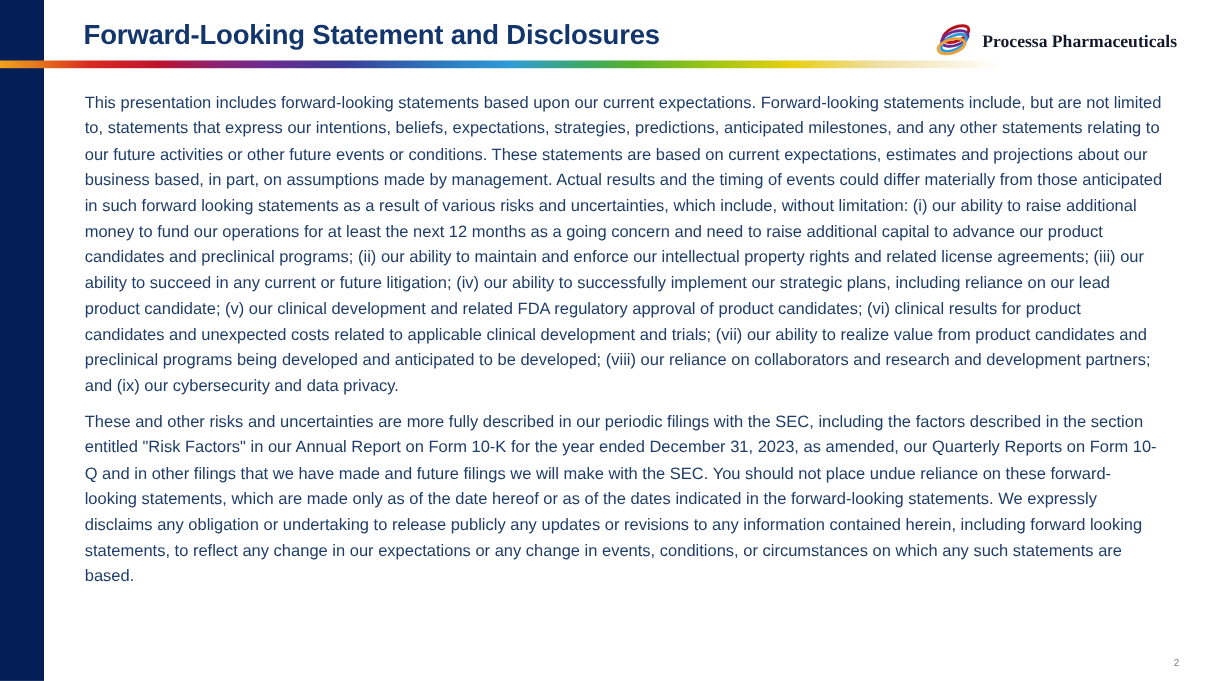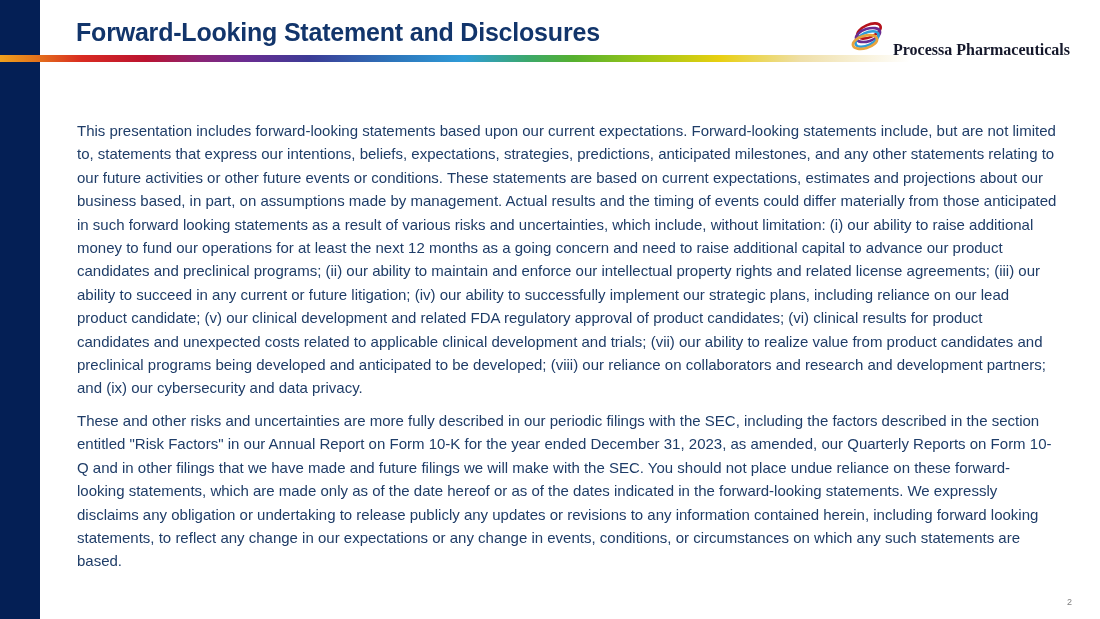--- a/index.html
+++ b/index.html
@@ -60,21 +60,21 @@
     color: #12356b;
     letter-spacing: -0.2px;
     white-space: nowrap;
     text-align: right;
   }
   .logo {
     position: absolute;
     right: 30px;
     top: 17px;
     display: flex;
-    align-items: flex-end;
+    align-items: center;
     gap: 6px;
     z-index: 3;
   }
   .logo-icon { width: 38px; height: 38px; }
   .logo-text {
     font-family: "Liberation Serif", serif;
     font-size: 16px;
     font-weight: 600;
     color: #15182b;
     white-space: nowrap;
@@ -82,21 +82,20 @@
   .body-text {
     position: absolute;
     left: 77px;
     top: 82px;
     width: 980px;
     z-index: 3;
     color: #1f3d68;
     font-size: 15px;
     line-height: 23.4px;
     text-align: left;
-    margin-top: 37px;
   }
   .body-para { margin: 0 0 9px 0; }
   .page-number {
     position: absolute;
     right: 28px;
     bottom: 12px;
     font-size: 9px;
     color: #7f7f7f;
     z-index: 3;
   }

